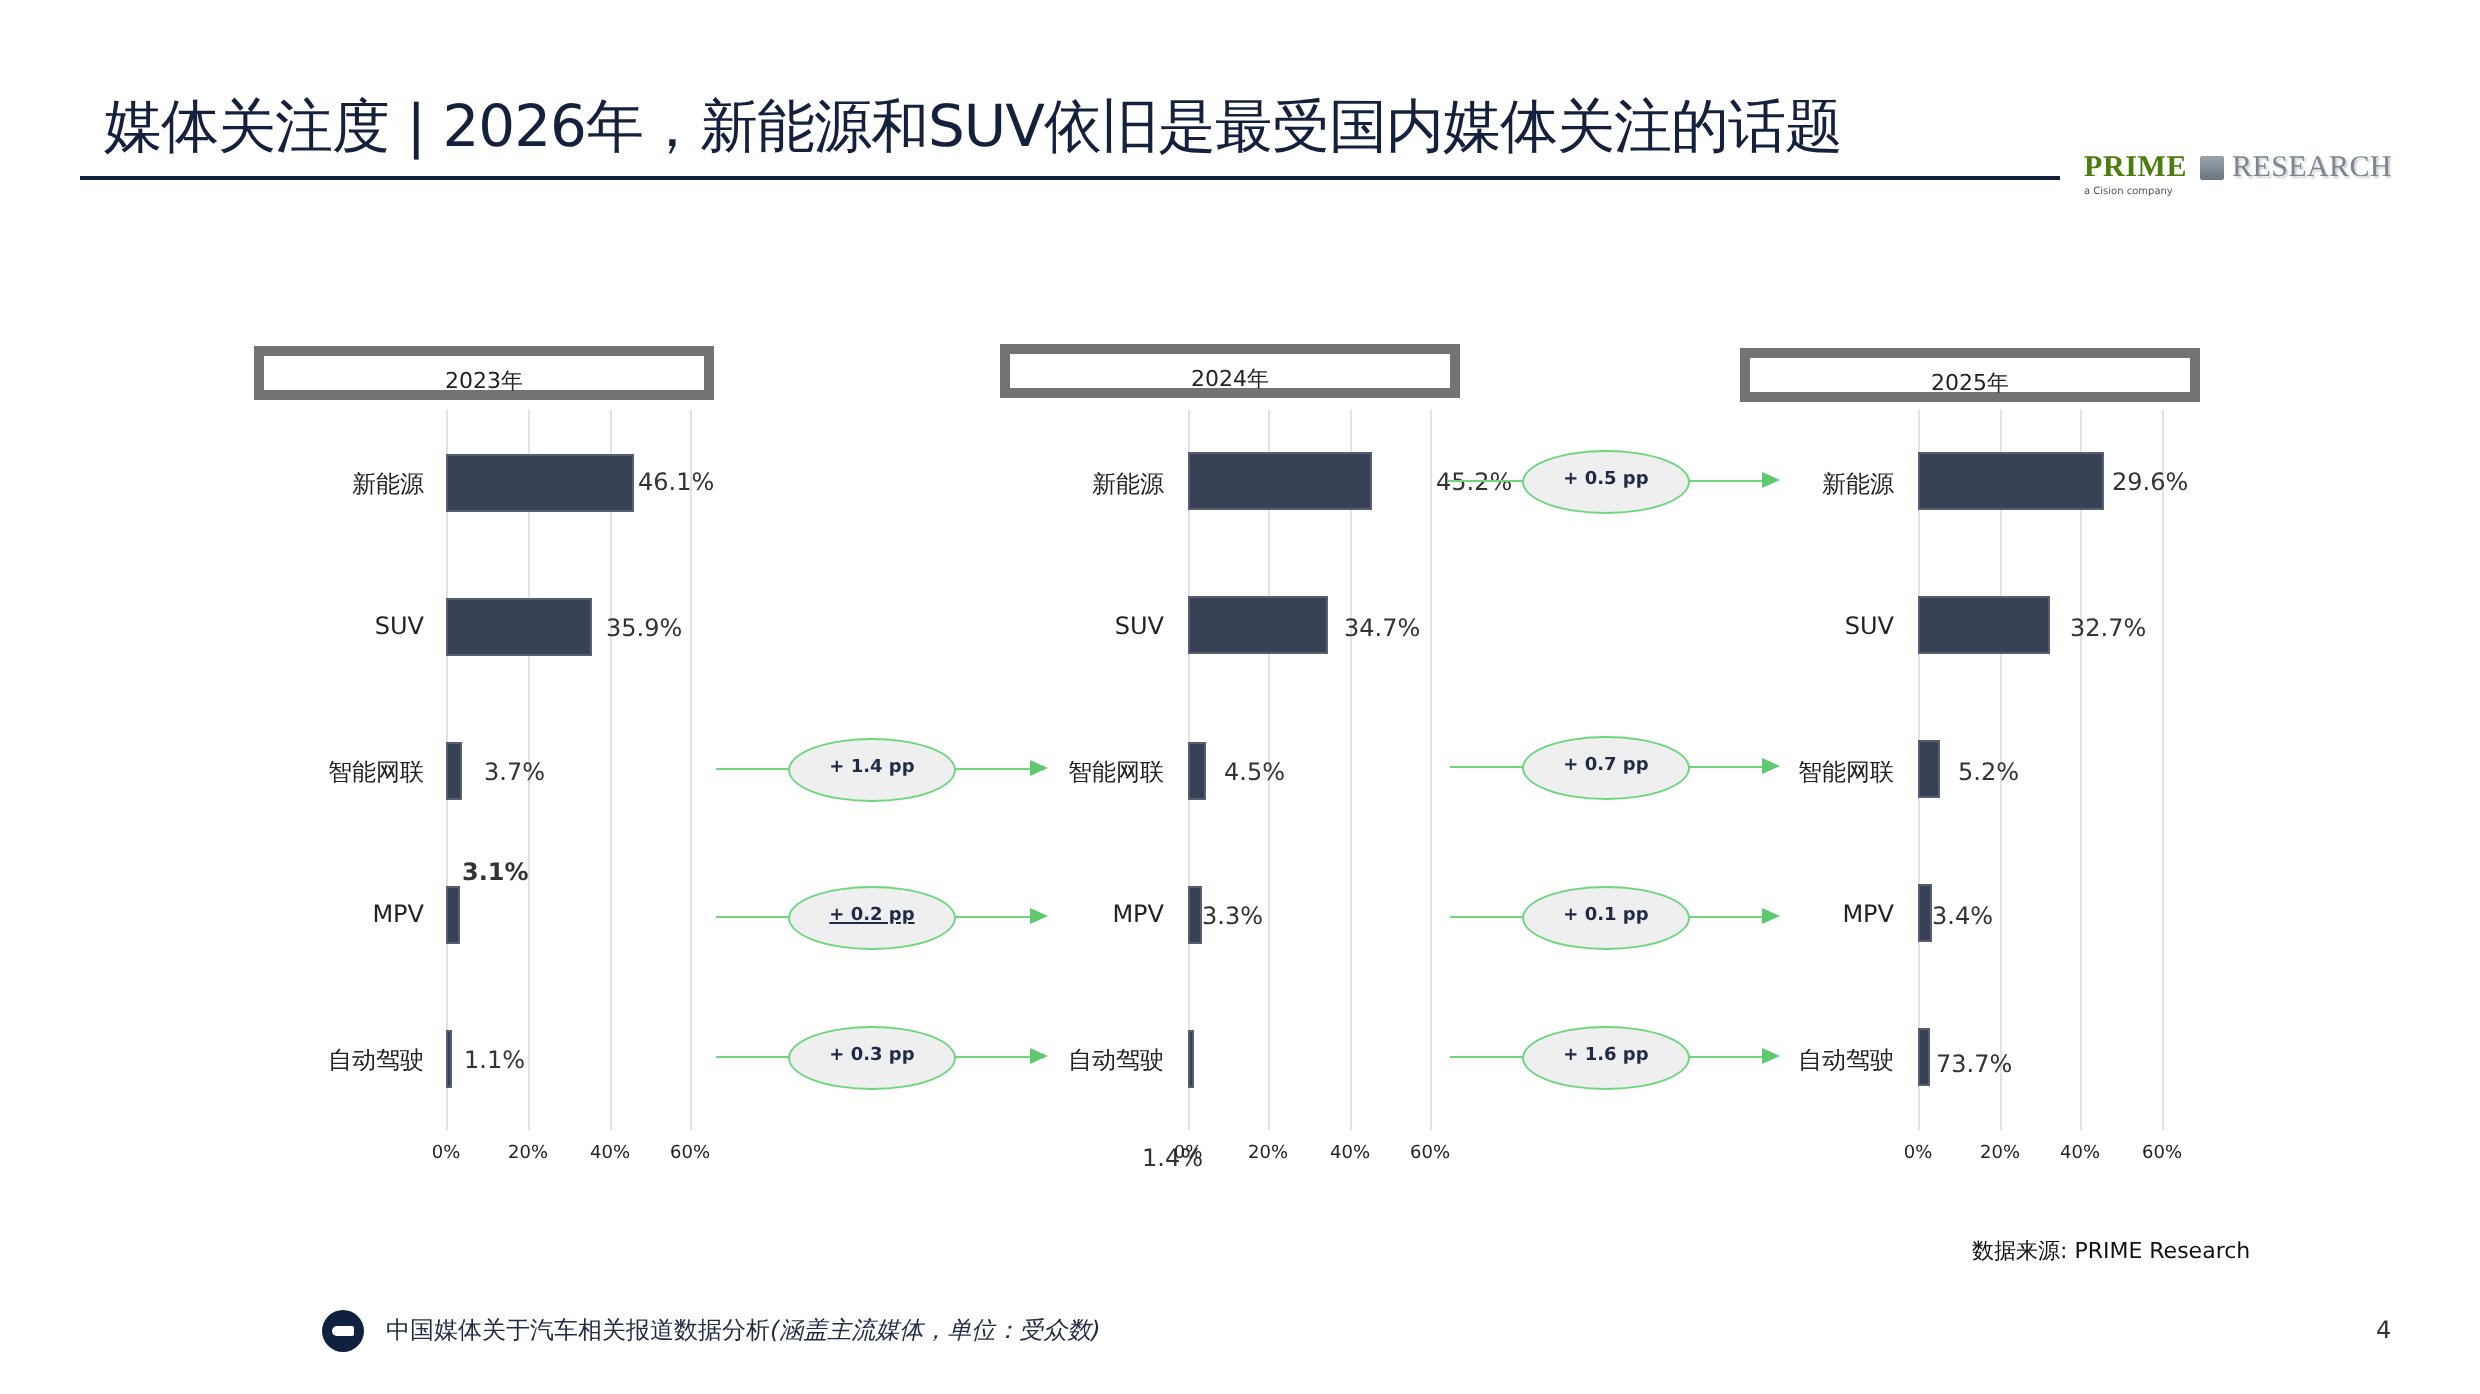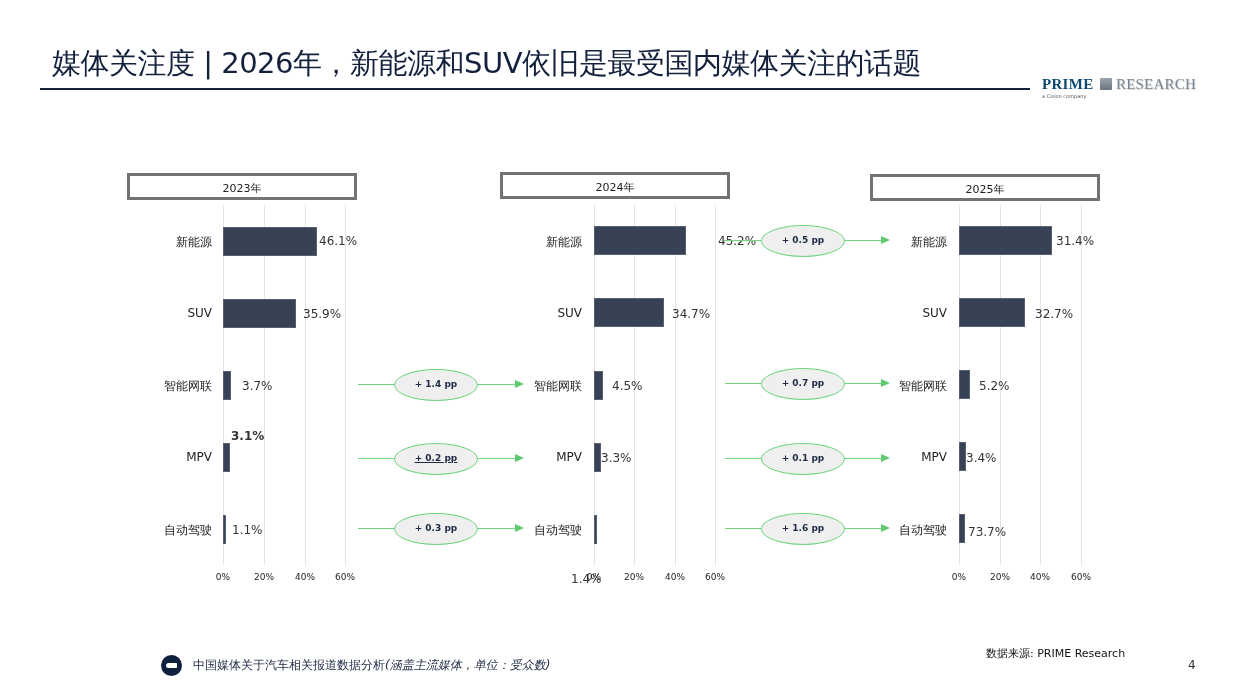--- a/index.html
+++ b/index.html
@@ -3,40 +3,40 @@
 <meta charset="utf-8">
 <style>
   * { box-sizing: border-box; margin: 0; padding: 0; }
   html, body { width: 1240px; height: 697px; background: #ffffff; overflow: hidden; }
   body { position: relative; font-family: "DejaVu Sans", "Liberation Sans", sans-serif; color: #1f2a44; }
 
   .title { position: absolute; left: 52px; top: 44px; font-size: 29px; color: #14213d; letter-spacing: -0.5px; white-space: nowrap; }
   .title-rule { position: absolute; left: 40px; top: 88px; width: 990px; height: 1.5px; background: #14213d; }
 
   .logo { position: absolute; left: 1042px; top: 76px; width: 170px; height: 26px; }
-  .logo .prime { position: absolute; left: 0; top: 0; font-family: "Liberation Serif", "DejaVu Serif", serif; font-weight: bold; font-size: 15px; color: #0c4a6e; letter-spacing: 0.3px; }
+  .logo .prime { position: absolute; left: 0; top: 0; font-family: "Liberation Serif", "DejaVu Serif", serif; font-weight: bold; font-size: 15px; color: #4d7c0f; letter-spacing: 0.3px; }
   .logo .bookicon { position: absolute; left: 58px; top: 2px; width: 12px; height: 12px; background: linear-gradient(#9aa3ad,#6b7580); border-radius: 1px; }
   .logo .research { position: absolute; left: 74px; top: 0; font-family: "Liberation Serif", "DejaVu Serif", serif; font-size: 15px; color: #7d858e; letter-spacing: 0.2px; text-shadow: 1px 1px 1px #c8ccd0; }
   .logo .sub { position: absolute; left: 0; top: 17px; font-size: 5px; color: #555; white-space: nowrap; }
 
   .panel { position: absolute; top: 0; left: 0; }
-  .year-box { position: absolute; width: 230px; height: 27px; border: 3px solid #737373; background: #fff; font-size: 11px; color: #222; text-align: center; line-height: 26px; }
+  .year-box { position: absolute; width: 230px; height: 27px; border: 5px solid #737373; background: #fff; font-size: 11px; color: #222; text-align: center; line-height: 26px; }
 
   .gridline { position: absolute; width: 1px; background: #e3e3e3; top: 205px; height: 360px; }
   .tick { position: absolute; top: 572px; font-size: 9px; color: #222; transform: translateX(-50%); white-space: nowrap; }
 
   .cat-label { position: absolute; font-size: 12px; color: #222; text-align: right; width: 80px; white-space: nowrap; }
   .bar { position: absolute; height: 29px; background: #374254; border: 1px solid #566072; }
   .val { position: absolute; font-size: 12px; color: #333; white-space: nowrap; }
 
   .conn { position: absolute; height: 0; border-top: 1.6px solid #6fd67f; }
   .arrowhead { position: absolute; width: 0; height: 0; border-top: 4.5px solid transparent; border-bottom: 4.5px solid transparent; border-left: 9px solid #5ec96f; }
   .pill { position: absolute; width: 84px; height: 32px; border: 1.6px solid #6fd67f; border-radius: 50%; background: #efefef; font-size: 9px; font-weight: bold; color: #1f2a44; text-align: center; line-height: 29px; white-space: nowrap; }
 
-  .source { position: absolute; left: 986px; top: 618px; font-size: 11px; color: #111; white-space: nowrap; margin-top: 28px; }
+  .source { position: absolute; left: 986px; top: 618px; font-size: 11px; color: #111; white-space: nowrap; }
   .footer-icon { position: absolute; left: 161px; top: 655px; width: 21px; height: 21px; border-radius: 50%; background: #10213f; }
   .footer-icon::after { content: ""; position: absolute; left: 5px; top: 8px; width: 11px; height: 5px; background: #fff; border-radius: 3px 1px 1px 3px; }
   .footer-text { position: absolute; left: 193px; top: 657px; font-size: 12px; color: #1f2a44; white-space: nowrap; }
   .footer-text .note { font-style: italic; }
   .page-num { position: absolute; left: 1188px; top: 658px; font-size: 12px; color: #333; }
 </style>
 </head>
 <body>
 
 <div class="title">媒体关注度 | 2026年，新能源和SUV依旧是最受国内媒体关注的话题</div>
@@ -116,21 +116,21 @@
 
 <div class="panel">
   <div class="year-box" style="left:870px;top:174px;">2025年</div>
   <div class="gridline" style="left:959px;"></div>
   <div class="gridline" style="left:1000px;"></div>
   <div class="gridline" style="left:1040px;"></div>
   <div class="gridline" style="left:1081px;"></div>
 
   <div class="cat-label" style="left:867px;top:234px;">新能源</div>
   <div class="bar" style="left:959px;top:226px;width:93px;"></div>
-  <div class="val" style="left:1056px;top:234px;">31.4%</div>
+  <div class="val" style="left:1056px;top:234px;">29.6%</div>
 
   <div class="cat-label" style="left:867px;top:306px;">SUV</div>
   <div class="bar" style="left:959px;top:298px;width:66px;"></div>
   <div class="val" style="left:1035px;top:307px;">32.7%</div>
 
   <div class="cat-label" style="left:867px;top:378px;">智能网联</div>
   <div class="bar" style="left:959px;top:370px;width:11px;"></div>
   <div class="val" style="left:979px;top:379px;">5.2%</div>
 
   <div class="cat-label" style="left:867px;top:450px;">MPV</div>

